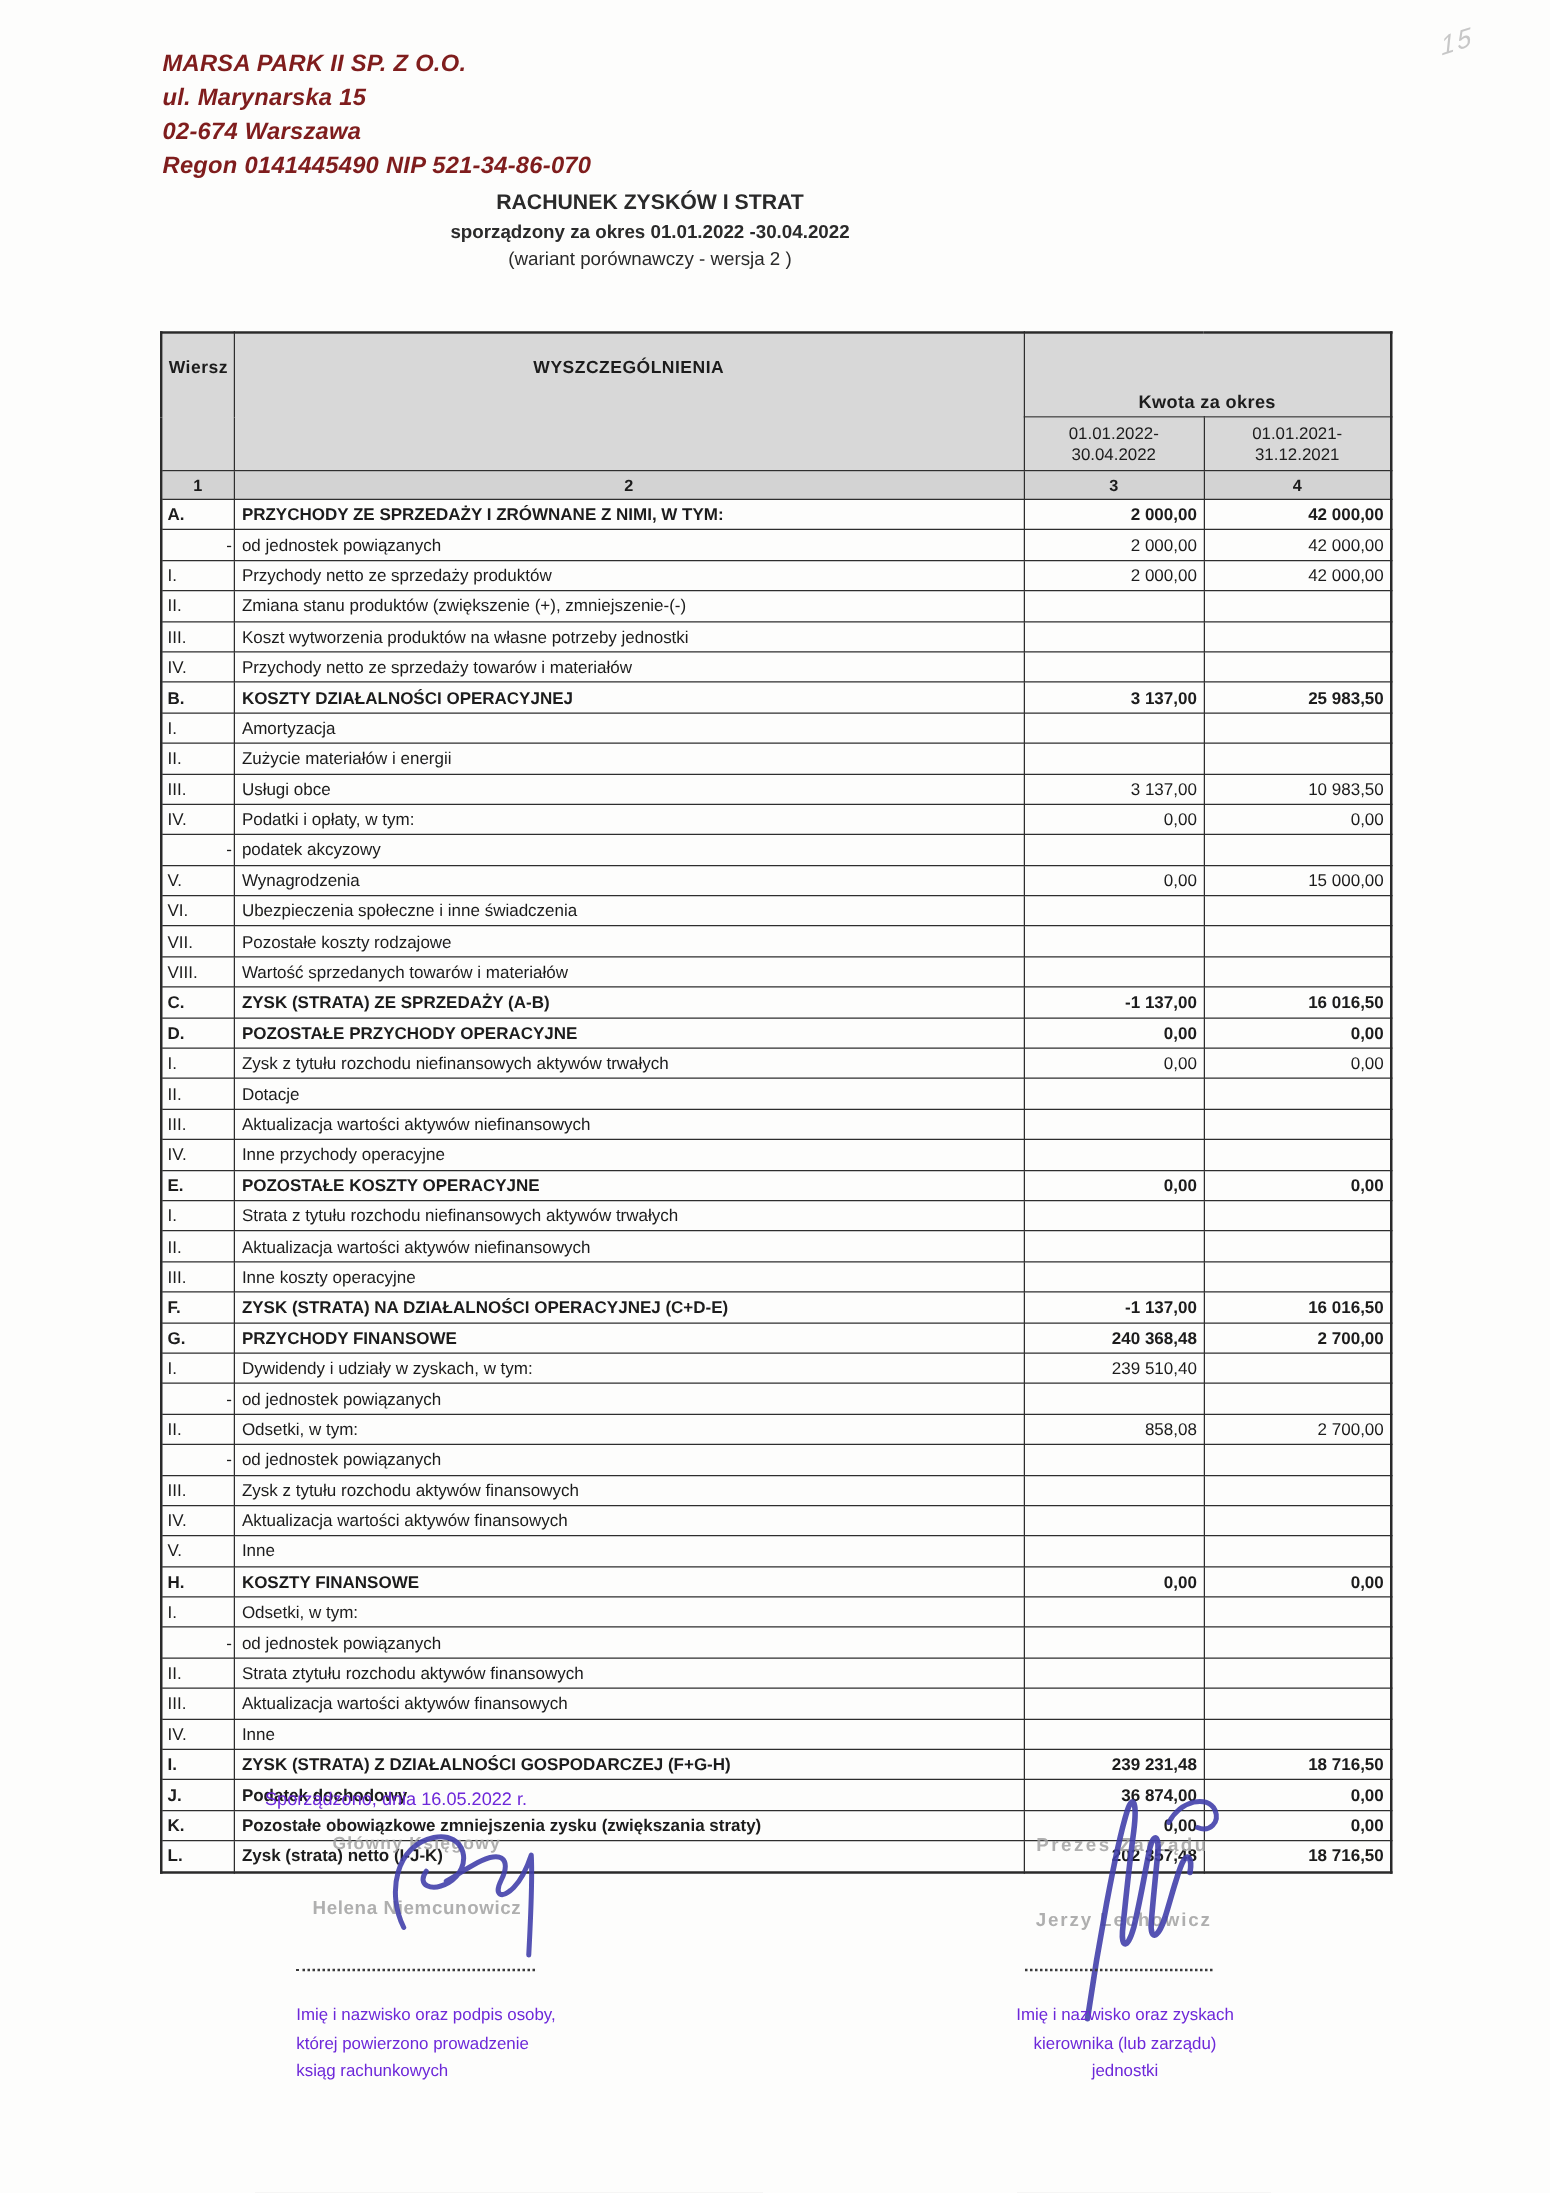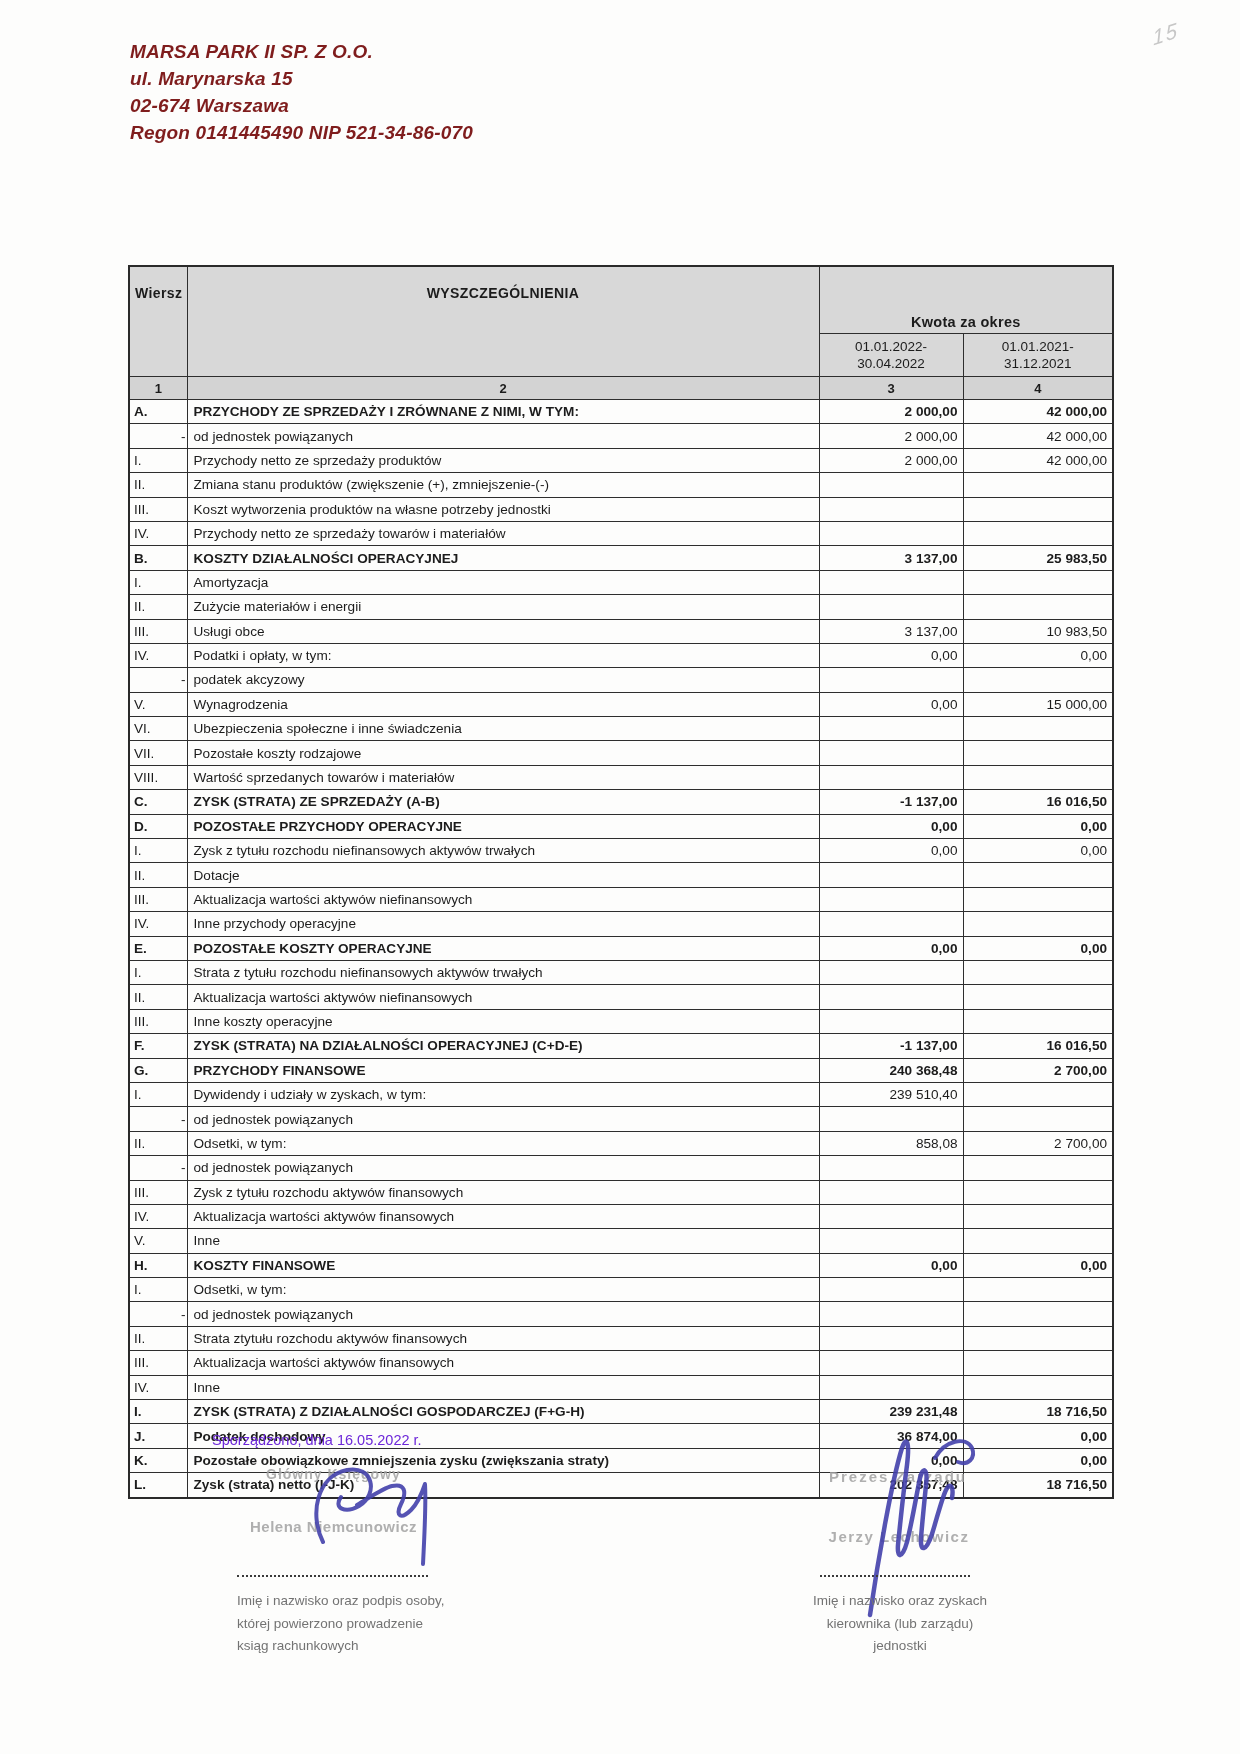--- a/index.html
+++ b/index.html
@@ -63,38 +63,43 @@
   .stamp-name-right { left:814px; top:1528px; width:170px; text-align:center; font-size:15px; letter-spacing:1.5px; }
 
   .sig-svg { position:absolute; }
   .sig-left  { left:295px; top:1450px; }
   .sig-right { left:840px; top:1430px; }
 
   .dotline { position:absolute; border-bottom:2.4px dotted #3a3a3a; height:0; }
   .dotline-left  { left:237px; top:1575px; width:191px; }
   .dotline-right { left:820px; top:1575px; width:150px; }
 
-  .caption { position:absolute; font-size:13.5px; line-height:22.5px; color:#737373; }
+  .caption { position:absolute; font-size:13.5px; line-height:22.5px; color:#6d28d9;margin-top:11px; }
   .caption-left  { left:237px; top:1590px; text-align:left; }
   .caption-right { left:810px; top:1590px; width:180px; text-align:center; }
 </style>
 </head>
 <body>
 
 <div class="page">
 
   <div class="corner-mark">15</div>
 
   <div class="company">
     <div>MARSA PARK II SP. Z O.O.</div>
     <div>ul. Marynarska 15</div>
     <div>02-674 Warszawa</div>
     <div>Regon 0141445490 NIP 521-34-86-070</div>
   </div>
 
+  <div class="title-block">
+    <div class="t1">RACHUNEK ZYSKÓW I STRAT</div>
+    <div class="t2">sporządzony za okres 01.01.2022 -30.04.2022</div>
+    <div class="t3">(wariant porównawczy - wersja 2 )</div>
+  </div>
 
   <table class="pnl">
     <colgroup>
         <col class="c1">
         <col class="c2">
         <col class="c3">
         <col class="c4">
       </colgroup>
     <thead>
       <tr class="h1">

